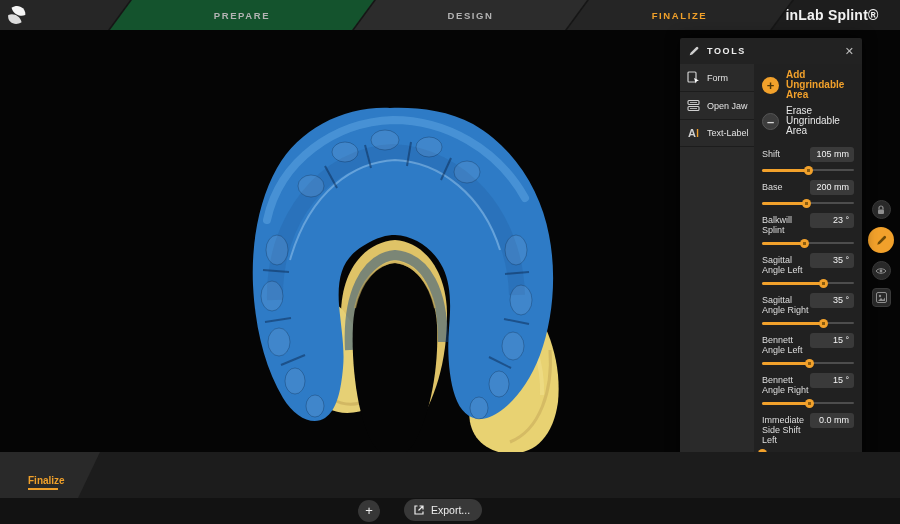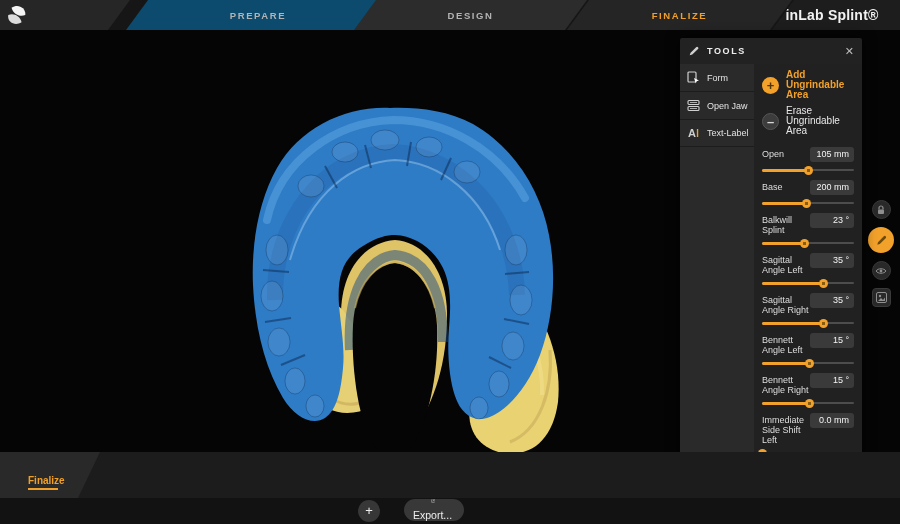--- a/index.html
+++ b/index.html
@@ -4,21 +4,21 @@
 <style>
   html,body{margin:0;padding:0;background:#000;}
   *{box-sizing:border-box;}
   #app{position:relative;width:900px;height:524px;overflow:hidden;
        font-family:"Liberation Sans",sans-serif;background:#050505;}
 
   
   .topbar{position:absolute;left:0;top:0;width:900px;height:30px;background:#161616;}
   .seg{position:absolute;top:0;height:30px;display:flex;align-items:center;justify-content:center;}
   .seg-logo{left:0;width:130px;background:#262626;clip-path:polygon(0 0,130px 0,108px 100%,0 100%);justify-content:flex-start;padding-left:6px;}
-  .seg-prepare{left:126px;width:264px;background:#0c4a6e;clip-path:polygon(22px 0,100% 0,calc(100% - 22px) 100%,0 100%);}
+  .seg-prepare{left:110px;width:264px;background:#14532d;clip-path:polygon(22px 0,100% 0,calc(100% - 22px) 100%,0 100%);}
   .seg-design{left:354px;width:233px;background:#2c2c2c;clip-path:polygon(22px 0,100% 0,calc(100% - 22px) 100%,0 100%);}
   .seg-finalize{left:567px;width:225px;background:#252525;clip-path:polygon(22px 0,100% 0,calc(100% - 22px) 100%,0 100%);}
   .seg-brand{left:772px;width:128px;background:#1d1d1d;clip-path:polygon(22px 0,100% 0,100% 100%,0 100%);justify-content:center;padding-right:8px;}
   .tab-label{font-size:9.5px;font-weight:600;letter-spacing:1.6px;color:#b3b3b3;}
   .tab-label.active{color:#f0a02a;font-weight:700;}
   .brand-title{font-size:14px;font-weight:600;color:#f2f2f2;letter-spacing:.2px;}
 
   
   .canvas{position:absolute;left:0;top:30px;width:900px;height:422px;background:#050505;}
 
@@ -68,21 +68,21 @@
   .bottom-bar1{position:absolute;left:0;top:452px;width:900px;height:46px;background:#1c1c1c;}
   .step-tab{position:absolute;left:0;top:0;width:110px;height:46px;background:#292929;
             clip-path:polygon(0 0,100px 0,78px 100%,0 100%);}
   .step-tab-label{position:absolute;left:28px;top:23px;font-size:10px;font-weight:600;color:#f0a02a;}
   .step-tab-underline{position:absolute;left:28px;top:36px;width:30px;height:2px;background:#f0a02a;}
   .bottom-bar2{position:absolute;left:0;top:498px;width:900px;height:26px;background:#121212;}
   .add-btn{position:absolute;left:358px;top:500px;width:22px;height:22px;border-radius:50%;
            background:#373737;border:none;color:#eee;font-size:13px;line-height:20px;text-align:center;padding:0;}
   .export-btn{position:absolute;left:404px;top:499px;height:22px;padding:0 12px 0 9px;border-radius:11px;
               background:#383838;border:none;display:flex;align-items:center;gap:6px;color:#ededed;
-              font-size:10.5px;font-family:inherit;flex-direction:column;}
+              font-size:10.5px;font-family:inherit;}
 </style>
 </head>
 <body>
 
 <div id="app">
 
   <div class="topbar">
     <div class="seg seg-logo">
       <svg width="22" height="22" viewBox="0 0 24 24">
         <path d="M6,4 C14,-1 22,5 21,12 C15,14.5 8,11 6,4 Z" fill="#f4f4f4"></path>
@@ -243,21 +243,21 @@
           <span class="circle-ic add">+</span>
           <span class="area-label add">Add Ungrindable Area</span>
         </div>
         <div class="area-row">
           <span class="circle-ic erase">–</span>
           <span class="area-label erase">Erase Ungrindable Area</span>
         </div>
 
         <div class="srow">
           <div class="srow-top">
-            <span class="slabel">Open</span>
+            <span class="slabel">Shift</span>
             <span class="svalue">105 mm</span>
           </div>
           <div class="strack">
               <div class="sfill" style="width: 50%;"></div>
               <div class="shandle" style="left: calc(50% - 4.5px);"></div>
             </div>
         </div>
         <div class="srow">
           <div class="srow-top">
             <span class="slabel">Base</span>

